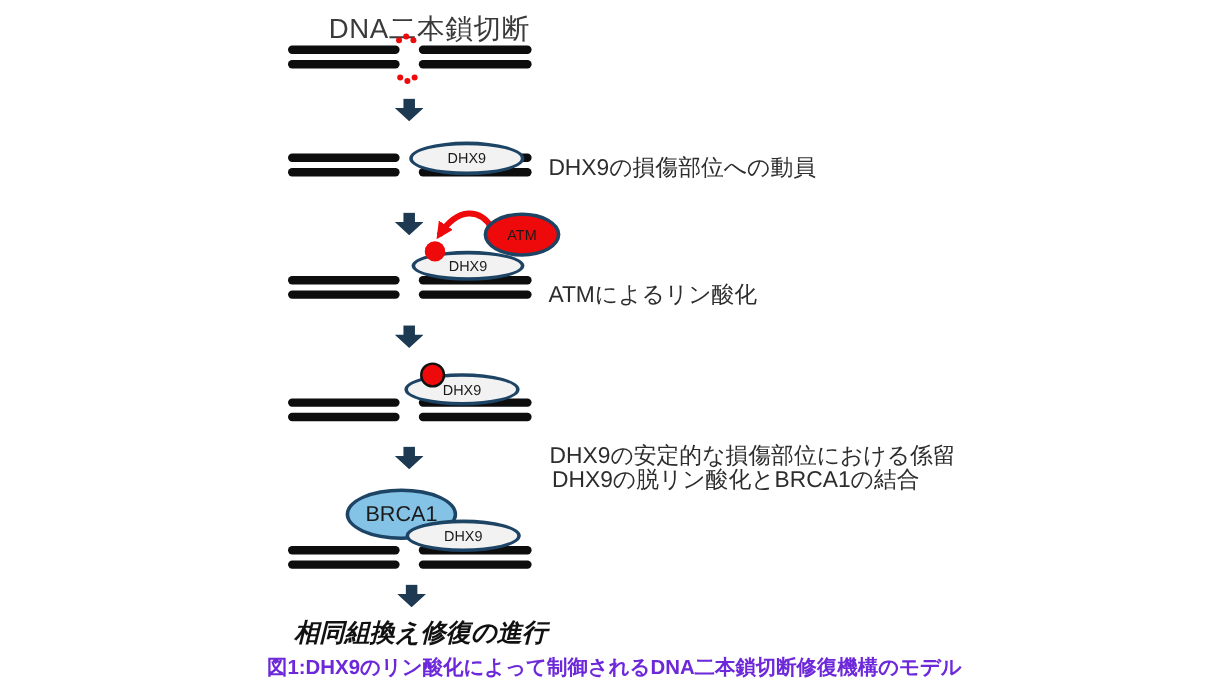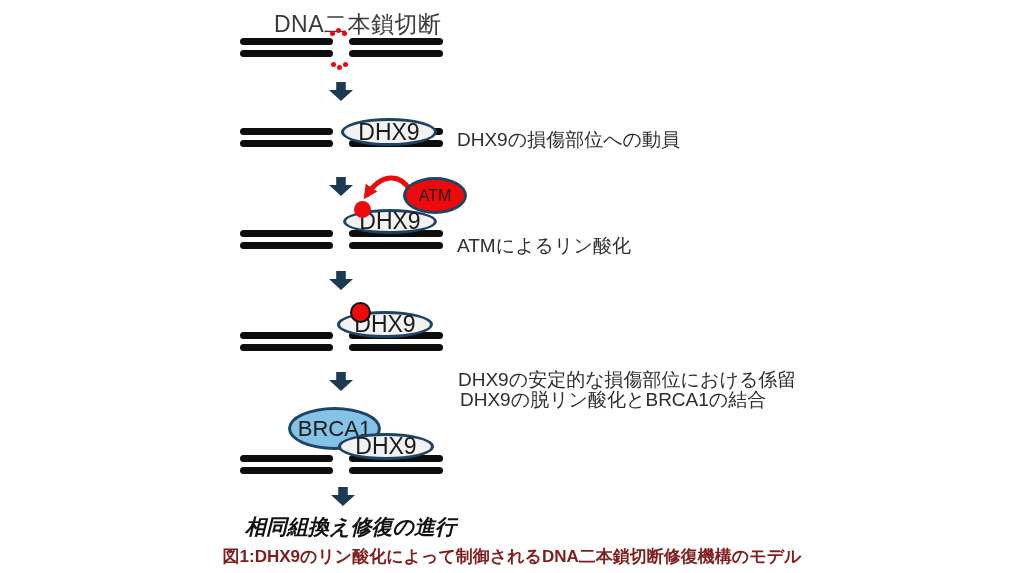--- a/index.html
+++ b/index.html
@@ -10,28 +10,28 @@
   body{background:var(--background);font-family:"Liberation Sans","DejaVu Sans",sans-serif;}
   .stage{position:relative;width:1024px;height:573px;background:var(--background);overflow:hidden;}
   .title{position:absolute;font-size:23px;color:#3a3a3a;letter-spacing:0.5px;white-space:nowrap;}
   .bar{position:absolute;height:7px;background:var(--dna);border-radius:3.5px;}
   .bmark{position:absolute;width:5px;height:5px;border-radius:50%;background:var(--red);}
   .arrow{position:absolute;width:24px;height:19px;background:var(--arrow);
          clip-path:polygon(50% 100%,0 42%,30% 42%,30% 0,70% 0,70% 42%,100% 42%);}
   .ellipse{position:absolute;box-sizing:border-box;border:3px solid var(--ellipse-outline);
            border-radius:50%;display:flex;align-items:center;justify-content:center;
            color:#1a1a1a;z-index:2;}
-  .dhx9{background:var(--dhx9-fill);font-size:23px;}
-  .atm{background:var(--red);font-size:16px;z-index:4;text-align:center;}
-  .brca1{background:var(--brca1-fill);font-size:22px;justify-content:center;}
+  .dhx9{background:var(--dhx9-fill);font-size:12px;}
+  .atm{background:var(--red);font-size:12px;z-index:4;text-align:center;}
+  .brca1{background:var(--brca1-fill);font-size:18px;justify-content:center;}
   .pdot{position:absolute;border-radius:50%;background:var(--red);z-index:4;}
   .steplabel{position:absolute;font-size:19px;color:var(--text);white-space:nowrap;}
   .finalstep{position:absolute;font-size:21px;font-weight:bold;color:#111;white-space:nowrap;font-style:italic;}
   .caption{position:absolute;left:0;top:545px;width:100%;text-align:center;
-           font-size:17px;font-weight:bold;color:#7f1d1d;}
+           font-size:17px;font-weight:bold;color:#6d28d9;}
   .curve{position:absolute;z-index:3;}
 </style>
 </head>
 <body>
 
 <div class="stage">
 
   <div class="title" style="left:274px;top:9px;">DNA二本鎖切断</div>
 
   <div>

